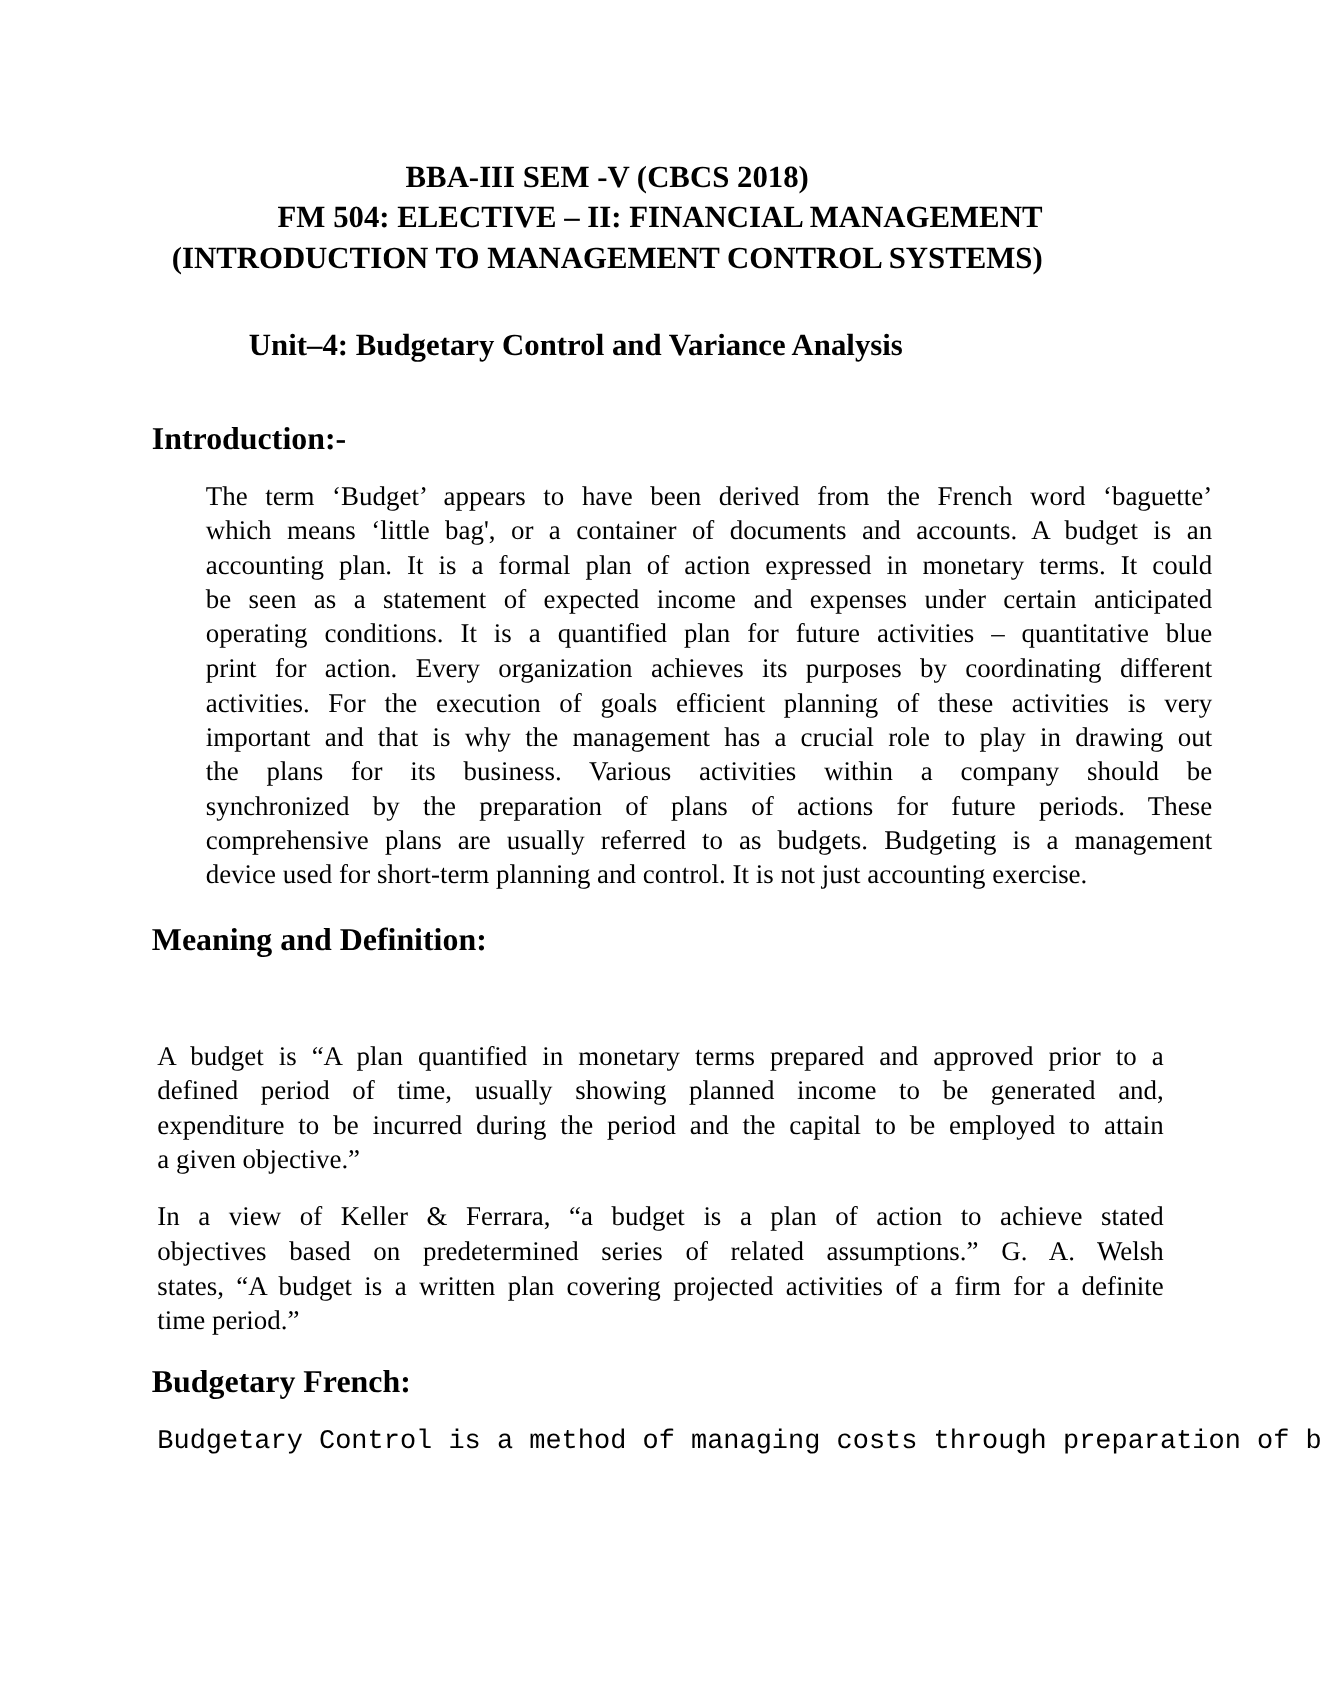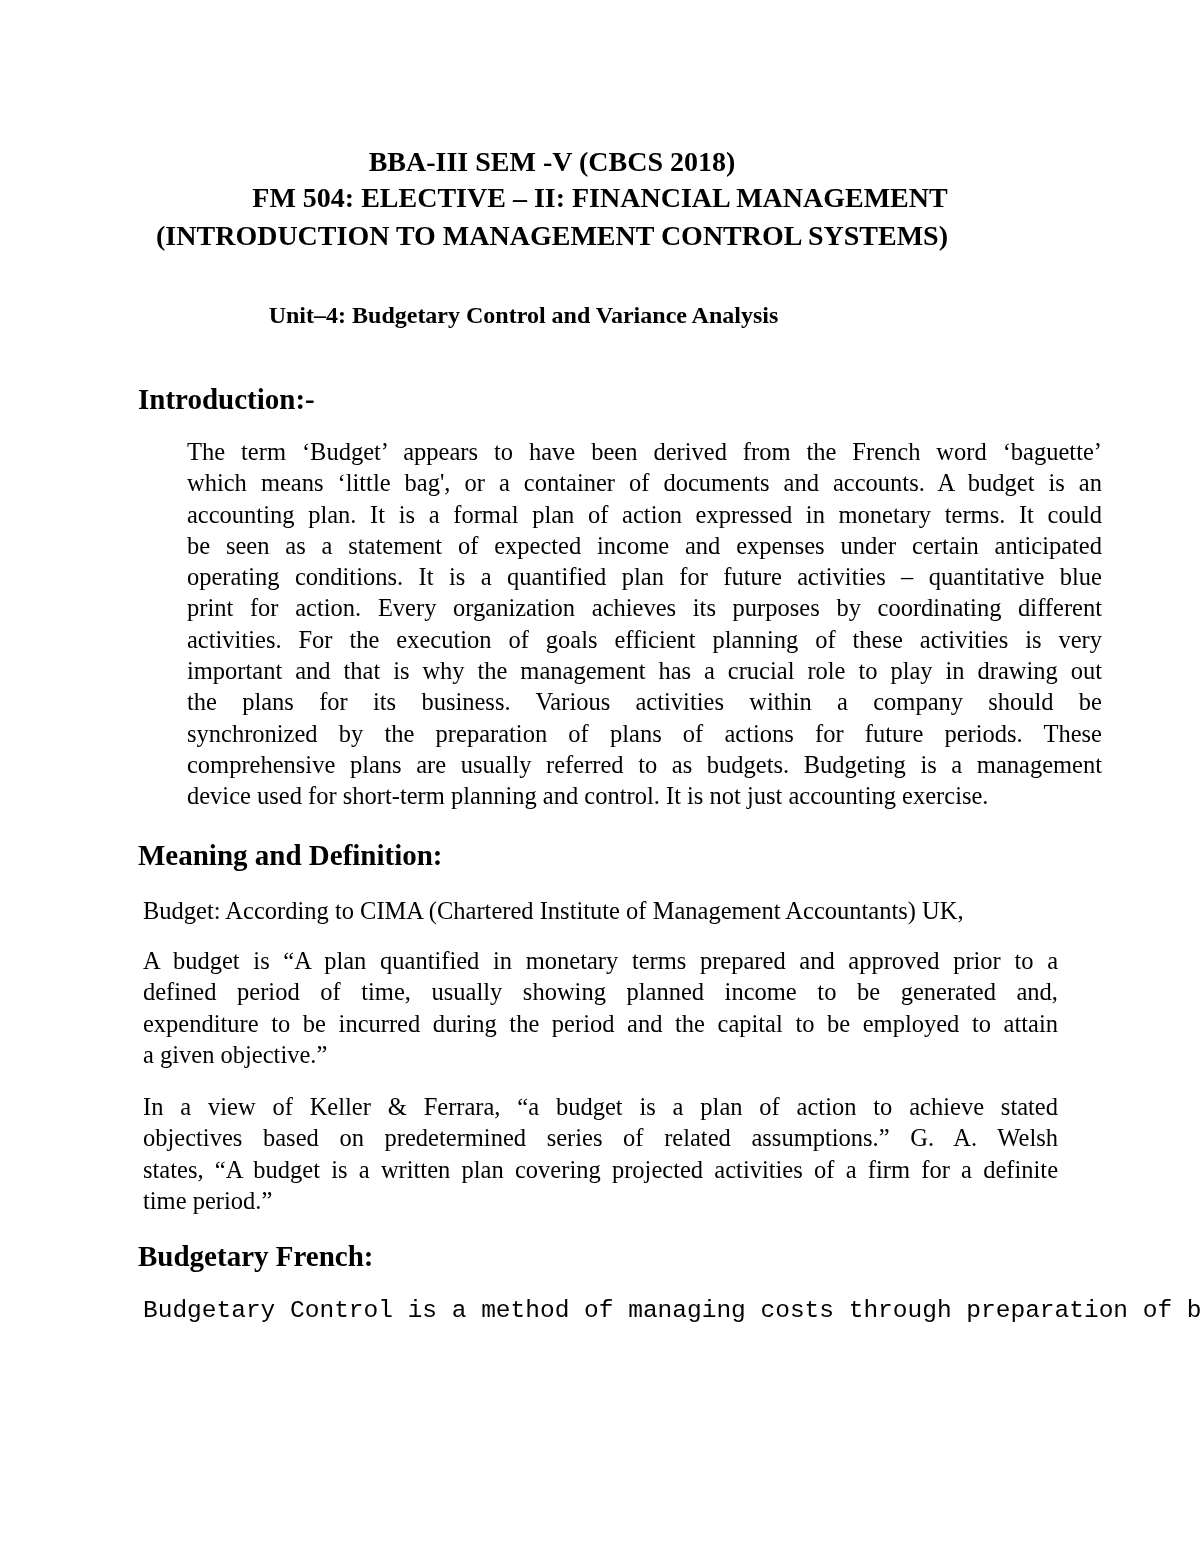--- a/index.html
+++ b/index.html
@@ -3,21 +3,21 @@
 <meta charset="utf-8">
 <style>
   html, body { margin: 0; padding: 0; background: #ffffff; }
   body { width: 1200px; height: 1553px; position: relative; overflow: hidden;
          font-family: "Liberation Serif", "DejaVu Serif", serif; color: #000; }
   .page { position: absolute; left: 0; top: 0; width: 1200px; height: 1553px; }
   .header { position: absolute; left: 0; width: 1104px; text-align: center; font-weight: bold; font-size: 28px; line-height: 36px; }
   .h1 { top: 144px; }
   .h2 { top: 180px; margin-left: 48px; }
   .h3 { top: 218px; }
-  .unit-title { position: absolute; top: 293px; left: 0; width: 1047px; text-align: center; font-weight: bold; font-size: 24px; line-height: 44px; }
+  .unit-title { position: absolute; top: 293px; left: 0; width: 1047px; text-align: center; font-weight: bold; font-size: 28px; line-height: 44px; }
   .section-heading { position: absolute; left: 138px; font-weight: bold; font-size: 29px; line-height: 36px; }
   .para { position: absolute; left: 143px; width: 915px; font-size: 24.5px; line-height: 31.3px; text-align: justify; }
   .line { display: block; text-align: justify; text-align-last: justify; white-space: nowrap; }
   .line.last { text-align-last: left; font-family: Liberation Serif, serif; }
 </style>
 </head>
 <body>
 
 <div class="page">
 
@@ -37,23 +37,20 @@
     <span class="line">print for action. Every organization achieves its purposes by coordinating different</span>
     <span class="line">activities. For the execution of goals efficient planning of these activities is very</span>
     <span class="line">important and that is why the management has a crucial role to play in drawing out</span>
     <span class="line">the plans for its business. Various activities within a company should be</span>
     <span class="line">synchronized by the preparation of plans of actions for future periods. These</span>
     <span class="line">comprehensive plans are usually referred to as budgets. Budgeting is a management</span>
     <span class="line last">device used for short-term planning and control. It is not just accounting exercise.</span>
   </div>
 
   <div class="section-heading" style="top:837px;">Meaning and Definition:</div>
-  <div class="para" style="top:895px;">
-    <span class="line last">Budget: According to CIMA (Chartered Institute of Management Accountants) UK,</span>
-  </div>
   <div class="para" style="top:1091px;">
     <span class="line">In a view of Keller &amp; Ferrara, “a budget is a plan of action to achieve stated</span>
     <span class="line">objectives based on predetermined series of related assumptions.” G. A. Welsh</span>
     <span class="line">states, “A budget is a written plan covering projected activities of a firm for a definite</span>
     <span class="line last">time period.”</span>
   </div>
   <div class="para" style="top:945px;">
     <span class="line">A budget is “A plan quantified in monetary terms prepared and approved prior to a</span>
     <span class="line">defined period of time, usually showing planned income to be generated and,</span>
     <span class="line">expenditure to be incurred during the period and the capital to be employed to attain</span>

